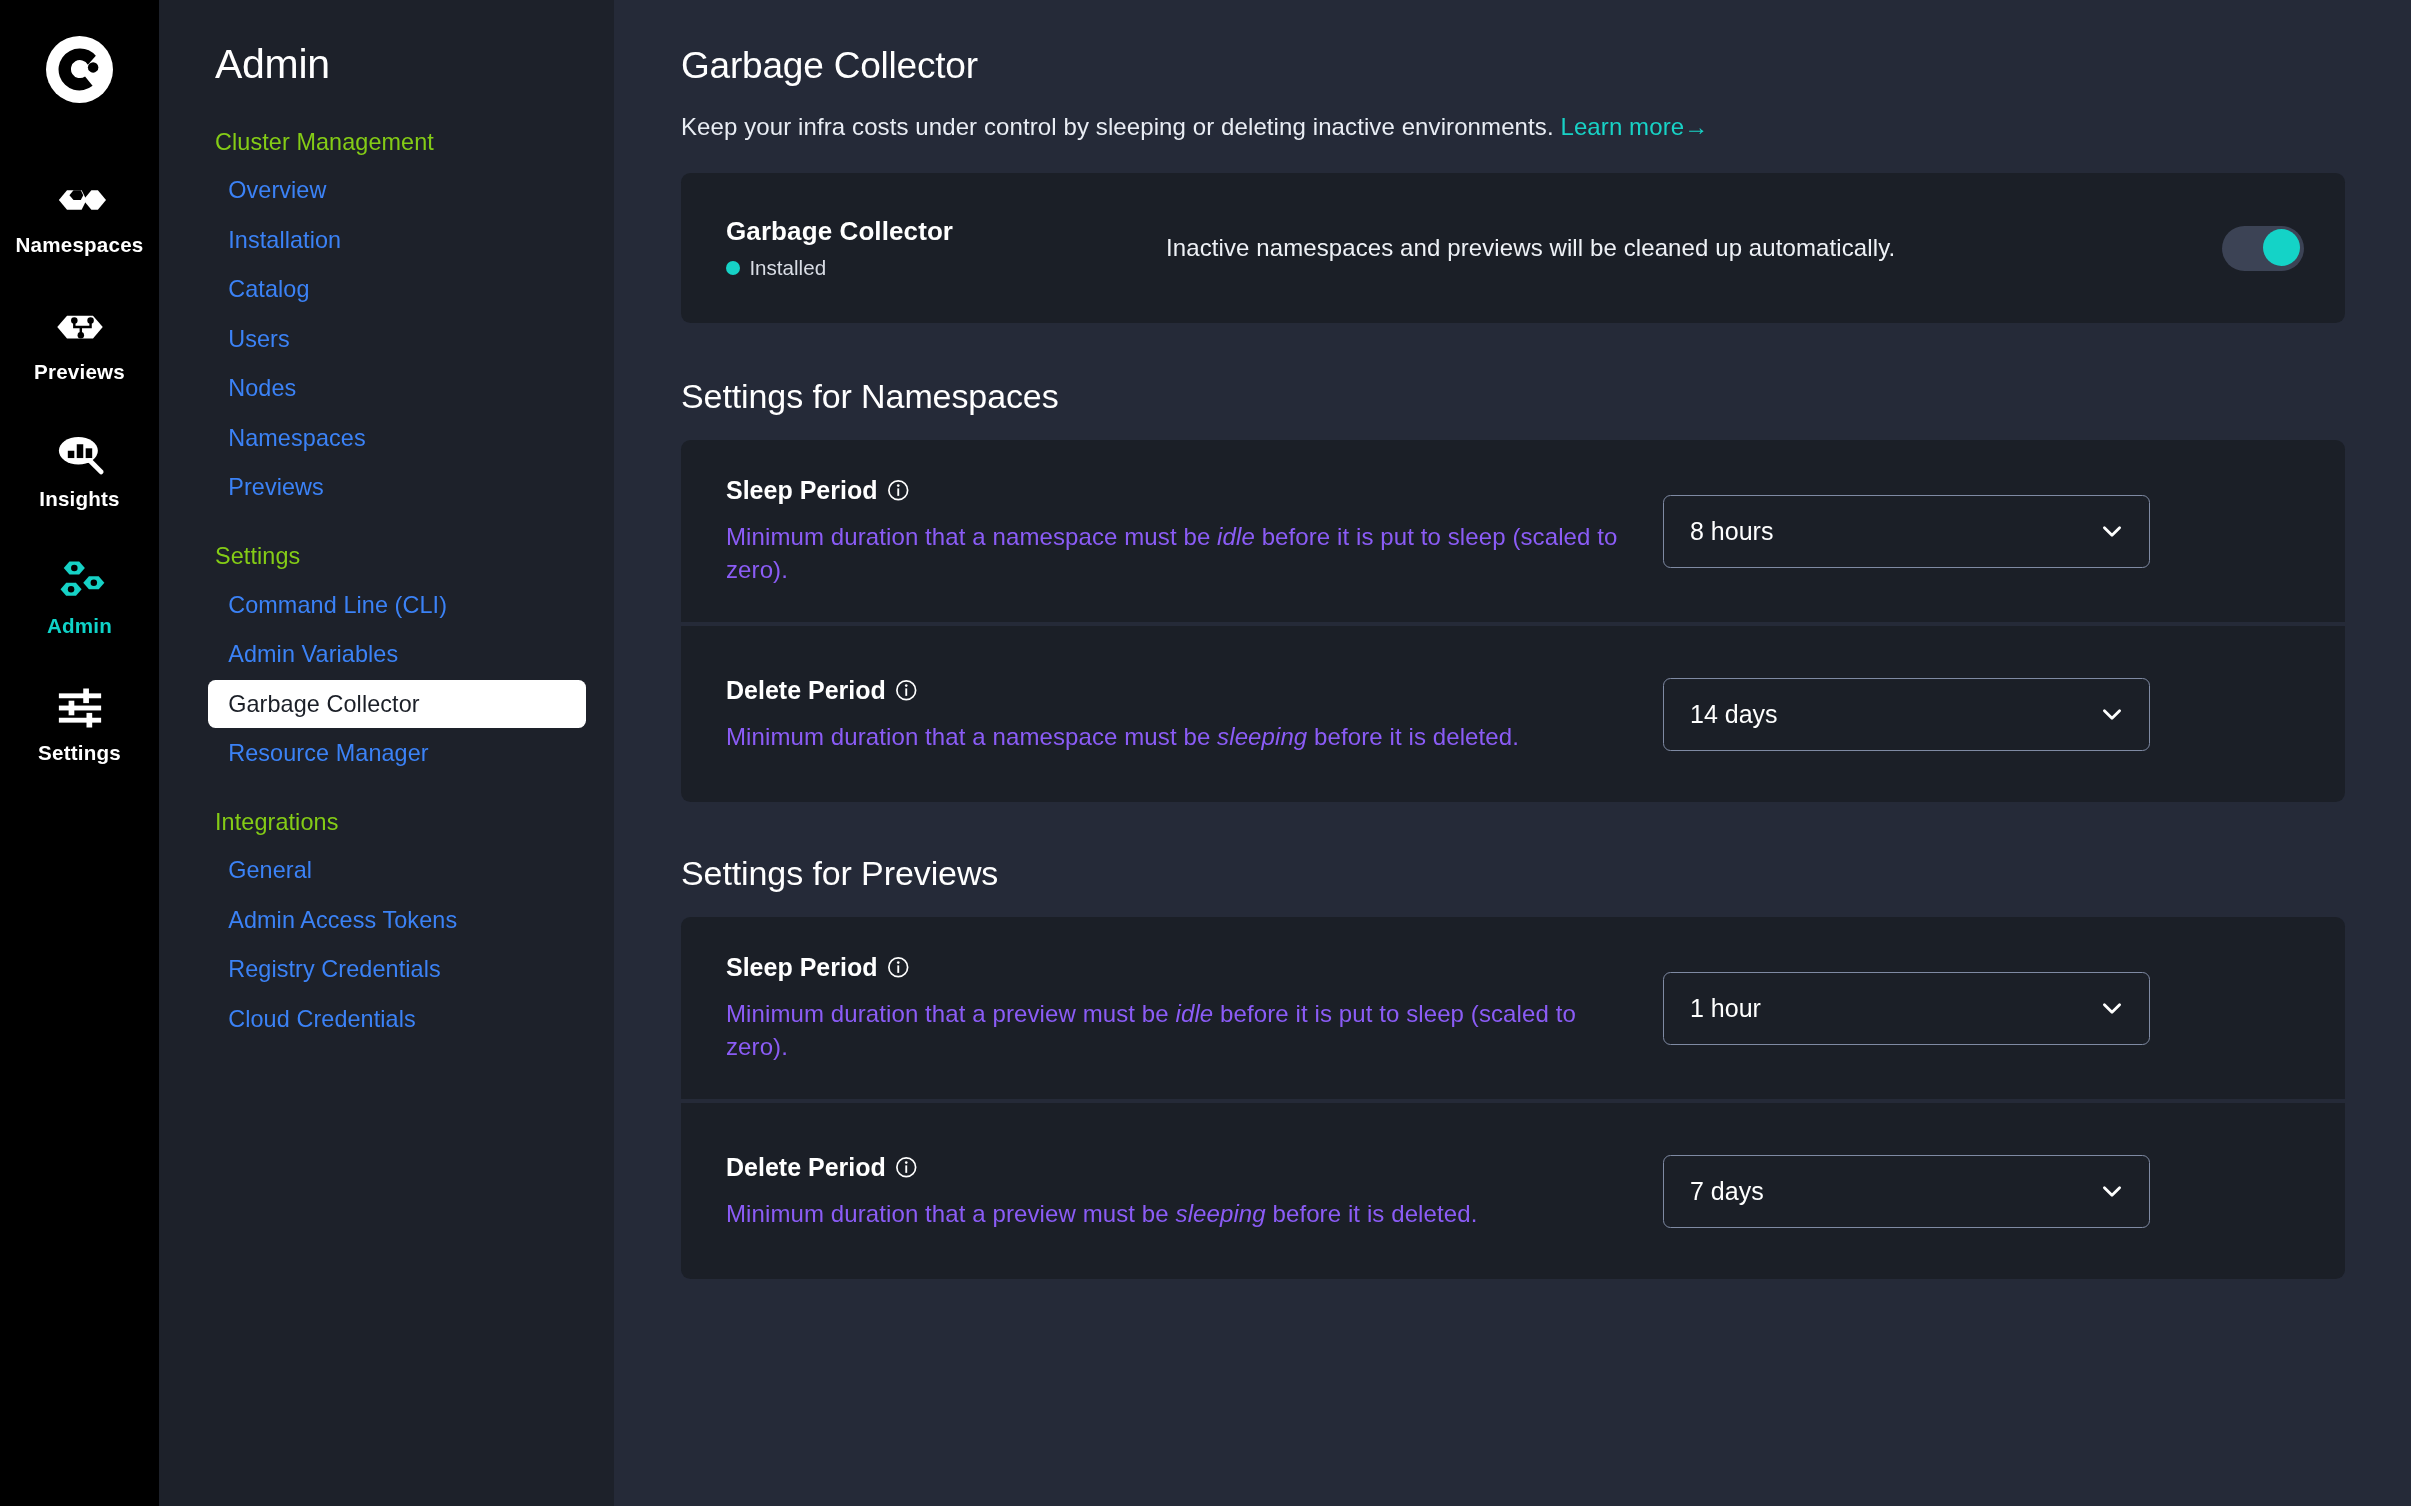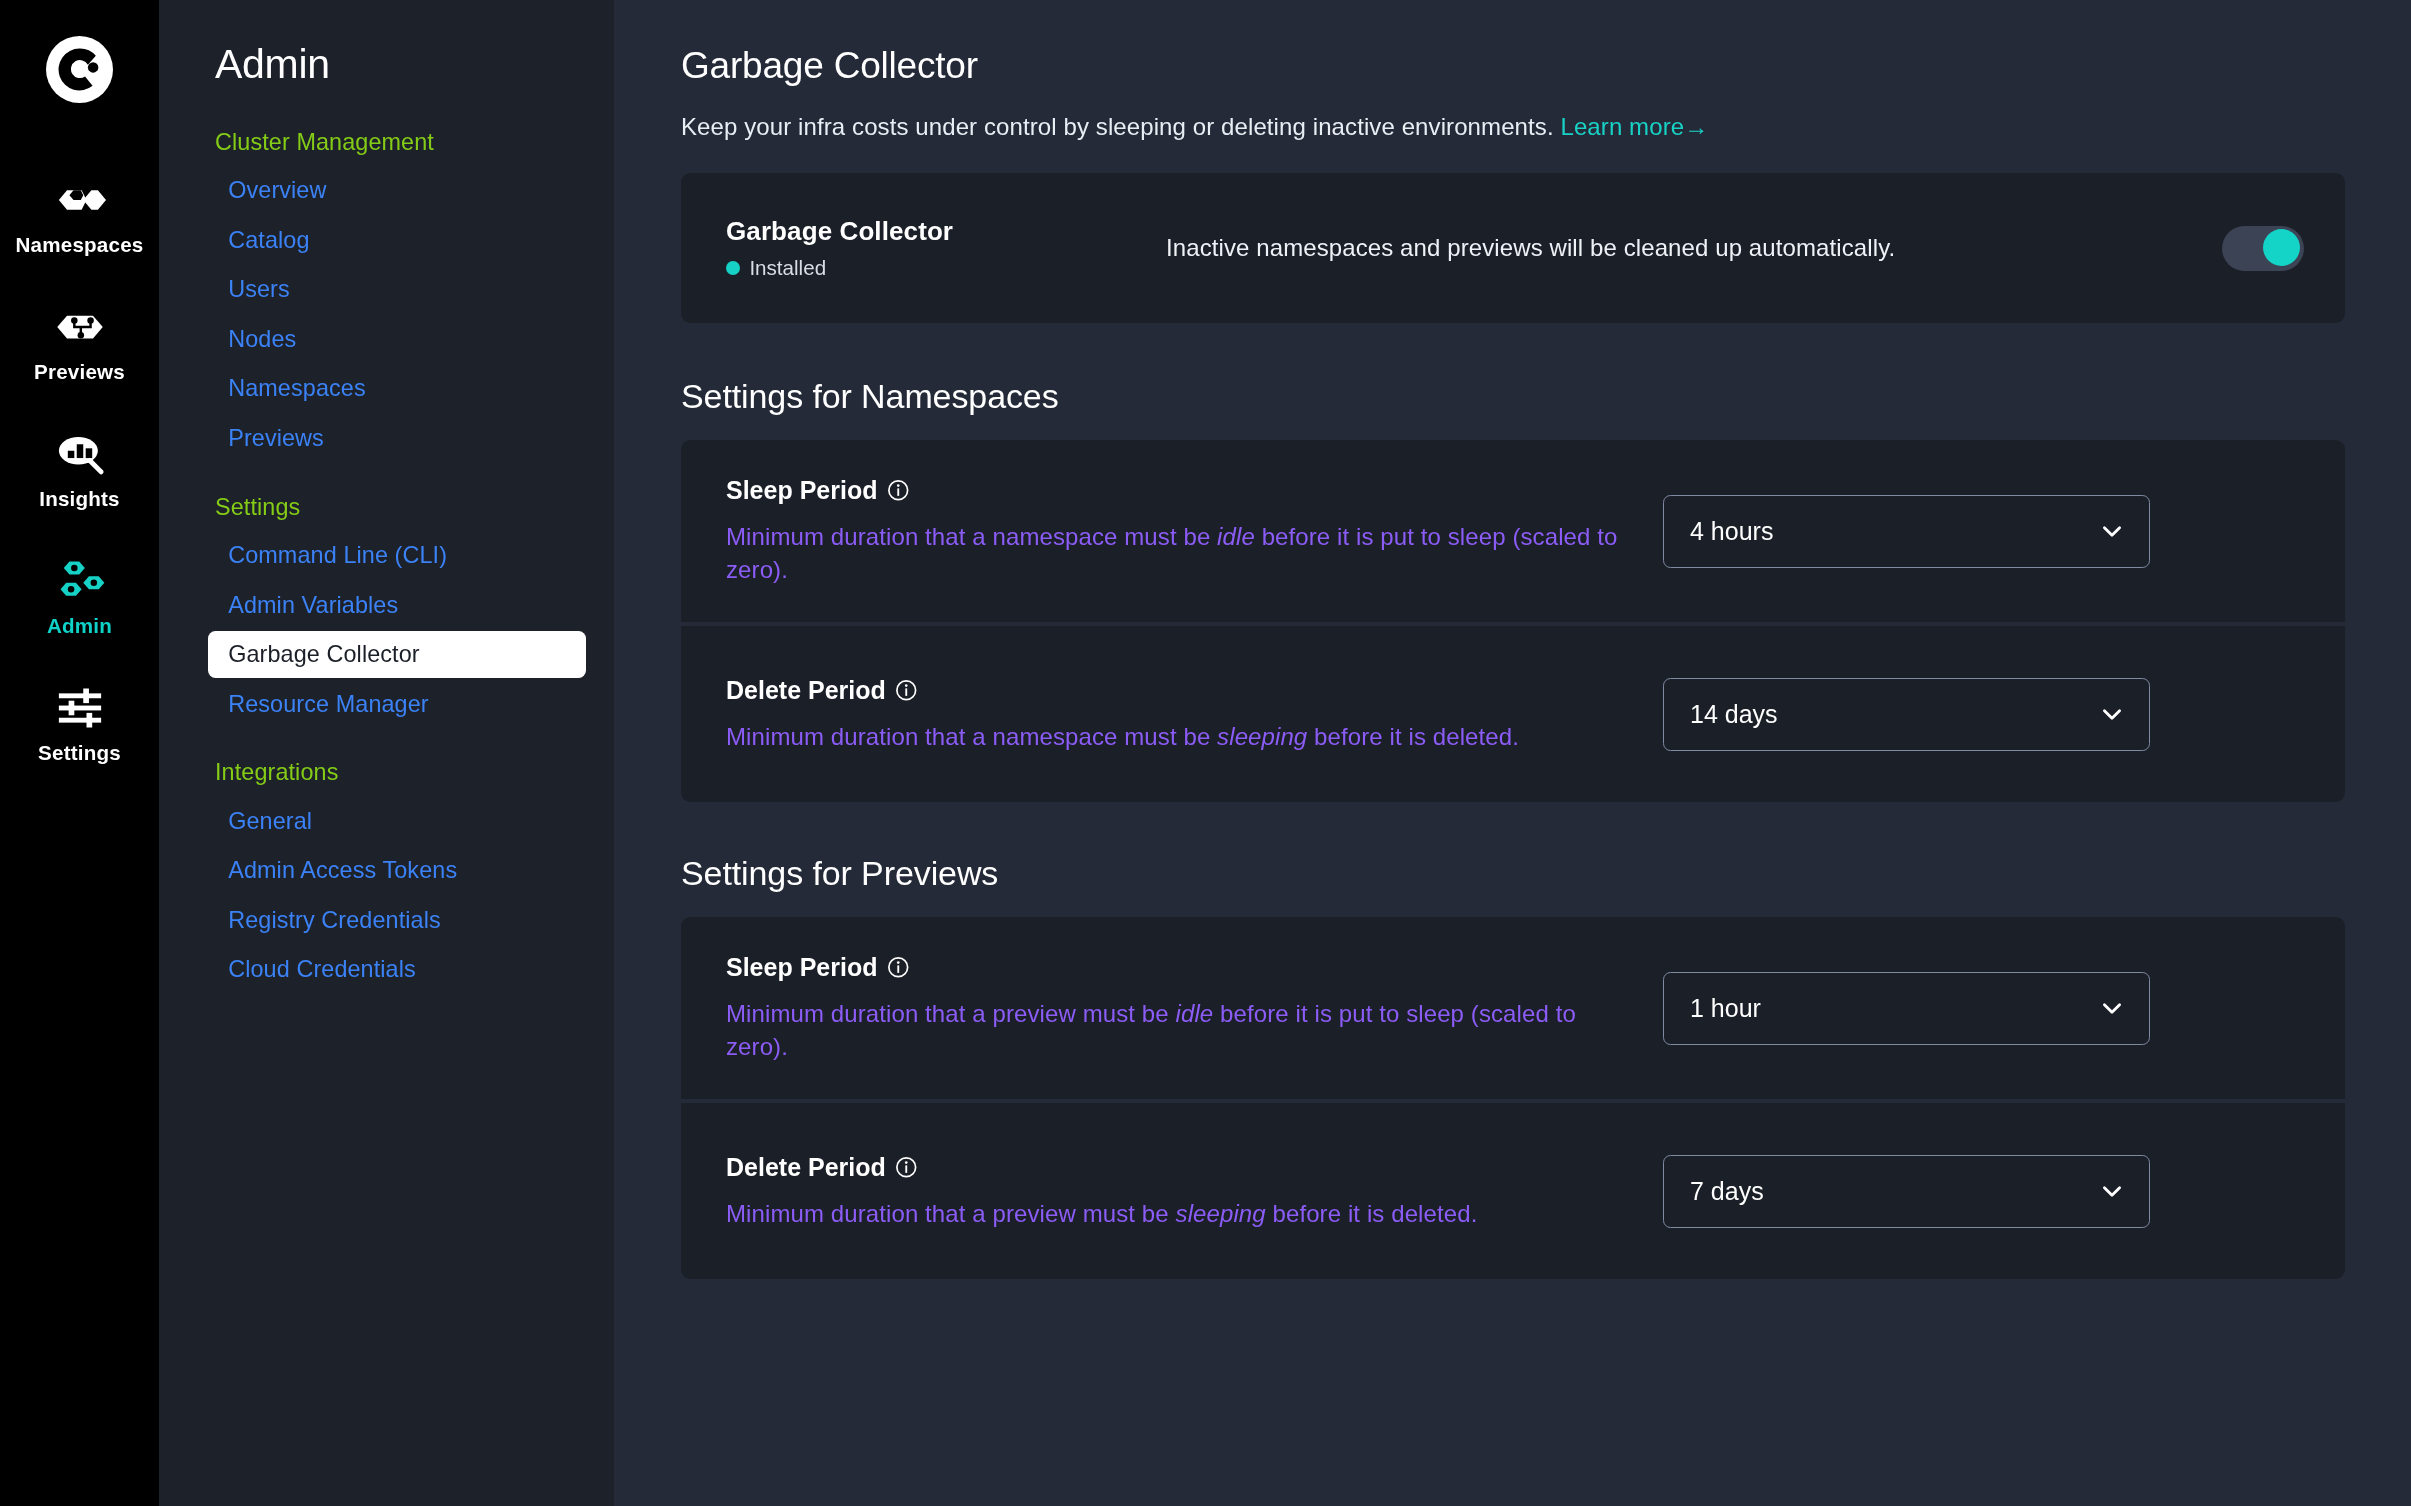--- a/index.html
+++ b/index.html
@@ -207,20 +207,21 @@
       <span class="rail-label">Settings</span>
     </a>
   </nav>
 
   <aside class="sidebar">
     <h1 class="sidebar-title">Admin</h1>
 
     <div class="nav-group">
       <div class="nav-group-label">Cluster Management</div>
       <div class="nav-item">Overview</div>
+      <div class="nav-item">Installation</div>
       <div class="nav-item">Catalog</div>
       <div class="nav-item">Users</div>
       <div class="nav-item">Nodes</div>
       <div class="nav-item">Namespaces</div>
       <div class="nav-item">Previews</div>
     </div>
 
     <div class="nav-spacer"></div>
 
     <div class="nav-group">
@@ -271,21 +272,21 @@
             <span>Sleep Period</span>
             <svg class="info-icon" viewBox="0 0 24 24">
               <circle cx="12" cy="12" r="10" fill="none" stroke="#ffffff" stroke-width="1.8"></circle>
               <circle cx="12" cy="7" r="1.4" fill="#ffffff"></circle>
               <rect x="11" y="10" width="2" height="8" fill="#ffffff"></rect>
             </svg>
           </div>
           <div class="setting-desc"><span>Minimum duration that a namespace must be </span><em>idle</em><span> before it is put to sleep (scaled to zero).</span></div>
         </div>
         <div class="select">
-          <span class="select-value">4 hours</span>
+          <span class="select-value">8 hours</span>
           <svg class="chev" viewBox="0 0 24 24">
             <path d="M5 9l7 7 7-7" fill="none" stroke="#ffffff" stroke-width="2.6" stroke-linecap="round" stroke-linejoin="round"></path>
           </svg>
         </div>
       </div>
 
       <div class="setting-row">
         <div class="setting-text">
           <div class="setting-label">
             <span>Delete Period</span>

